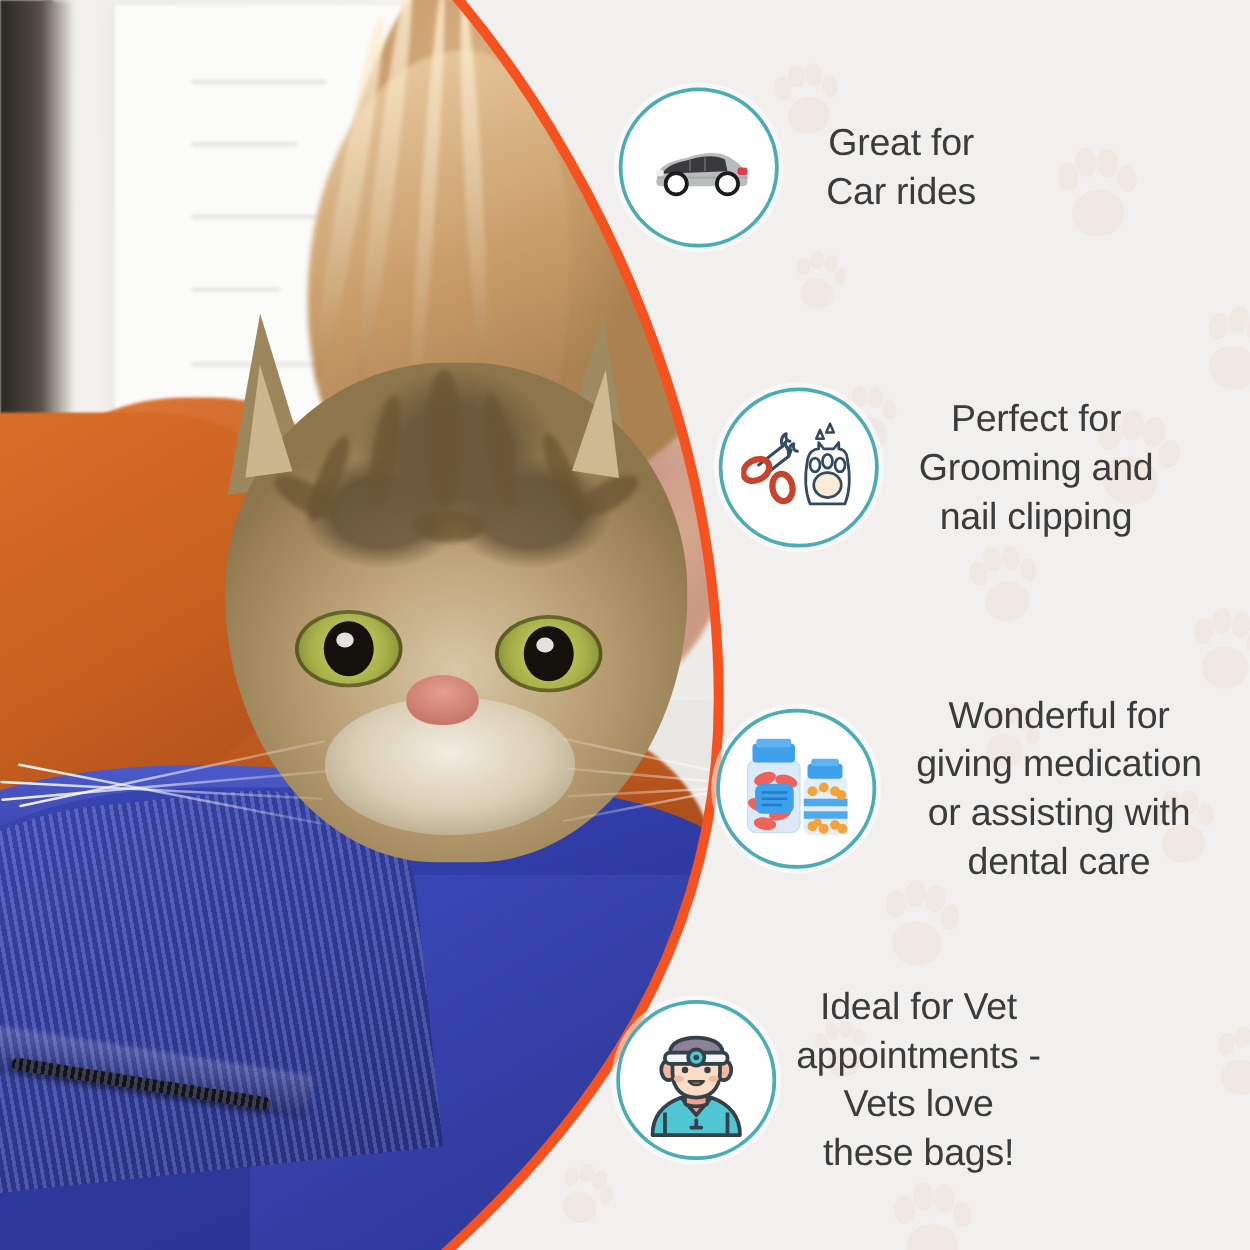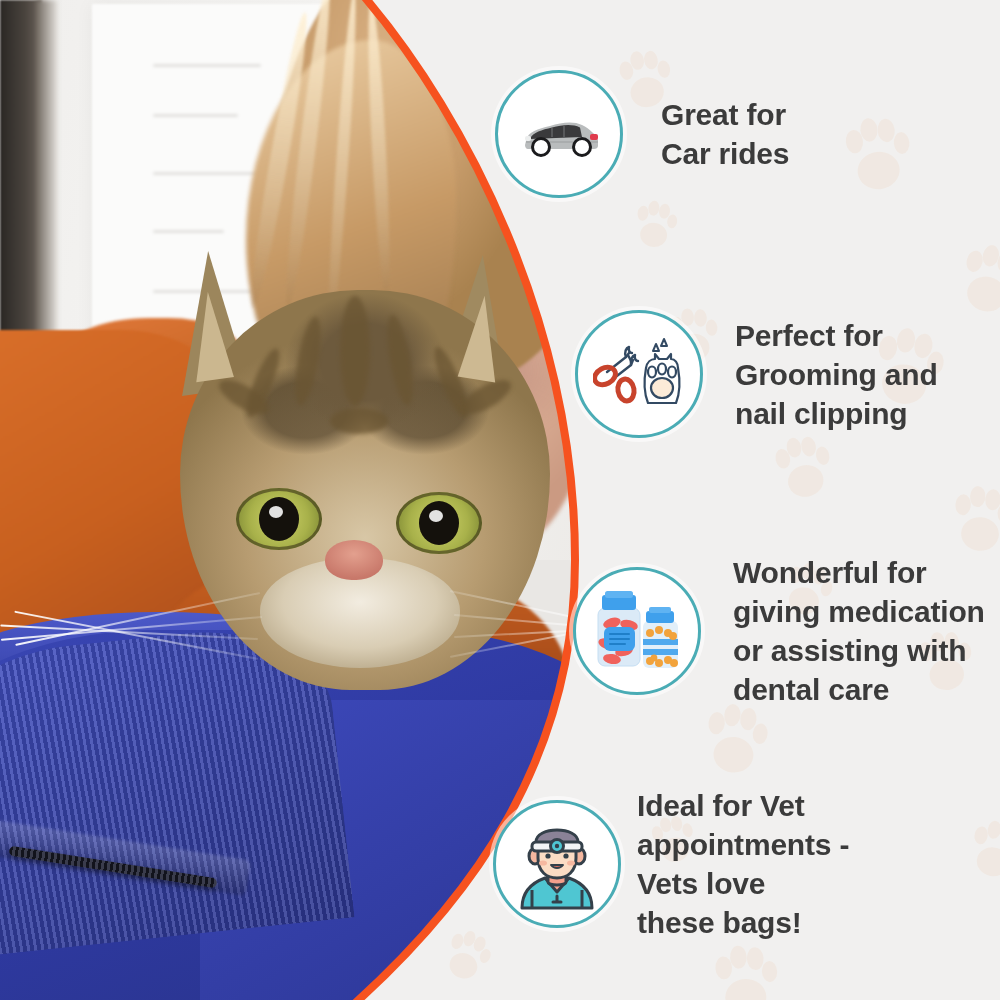--- a/index.html
+++ b/index.html
@@ -166,23 +166,24 @@
     background:#ffffff;border:3px solid #4aacb5;
     display:flex;align-items:center;justify-content:center;
     box-sizing:border-box;flex:0 0 auto;
     box-shadow:0 0 0 4px rgba(255,255,255,.55);
   }
   .badge svg{display:block;}
   .ftext{
     margin-left:32px;
     color:#3b3b3b;
     font-size:30px;line-height:1.30;
-    font-weight:700;
+    font-weight:400;
     letter-spacing:-.2px;
     white-space:pre-line;
+    text-align:center;
   }
   #f1{left:495px;top:70px;}
   #f2{left:575px;top:310px;}
   #f3{left:573px;top:553px;}
   #f4{left:493px;top:786px;}
   #f1 .ftext{margin-left:38px;}
   #f4 .ftext{margin-left:16px;}
 </style>
 </head>
 <body>

